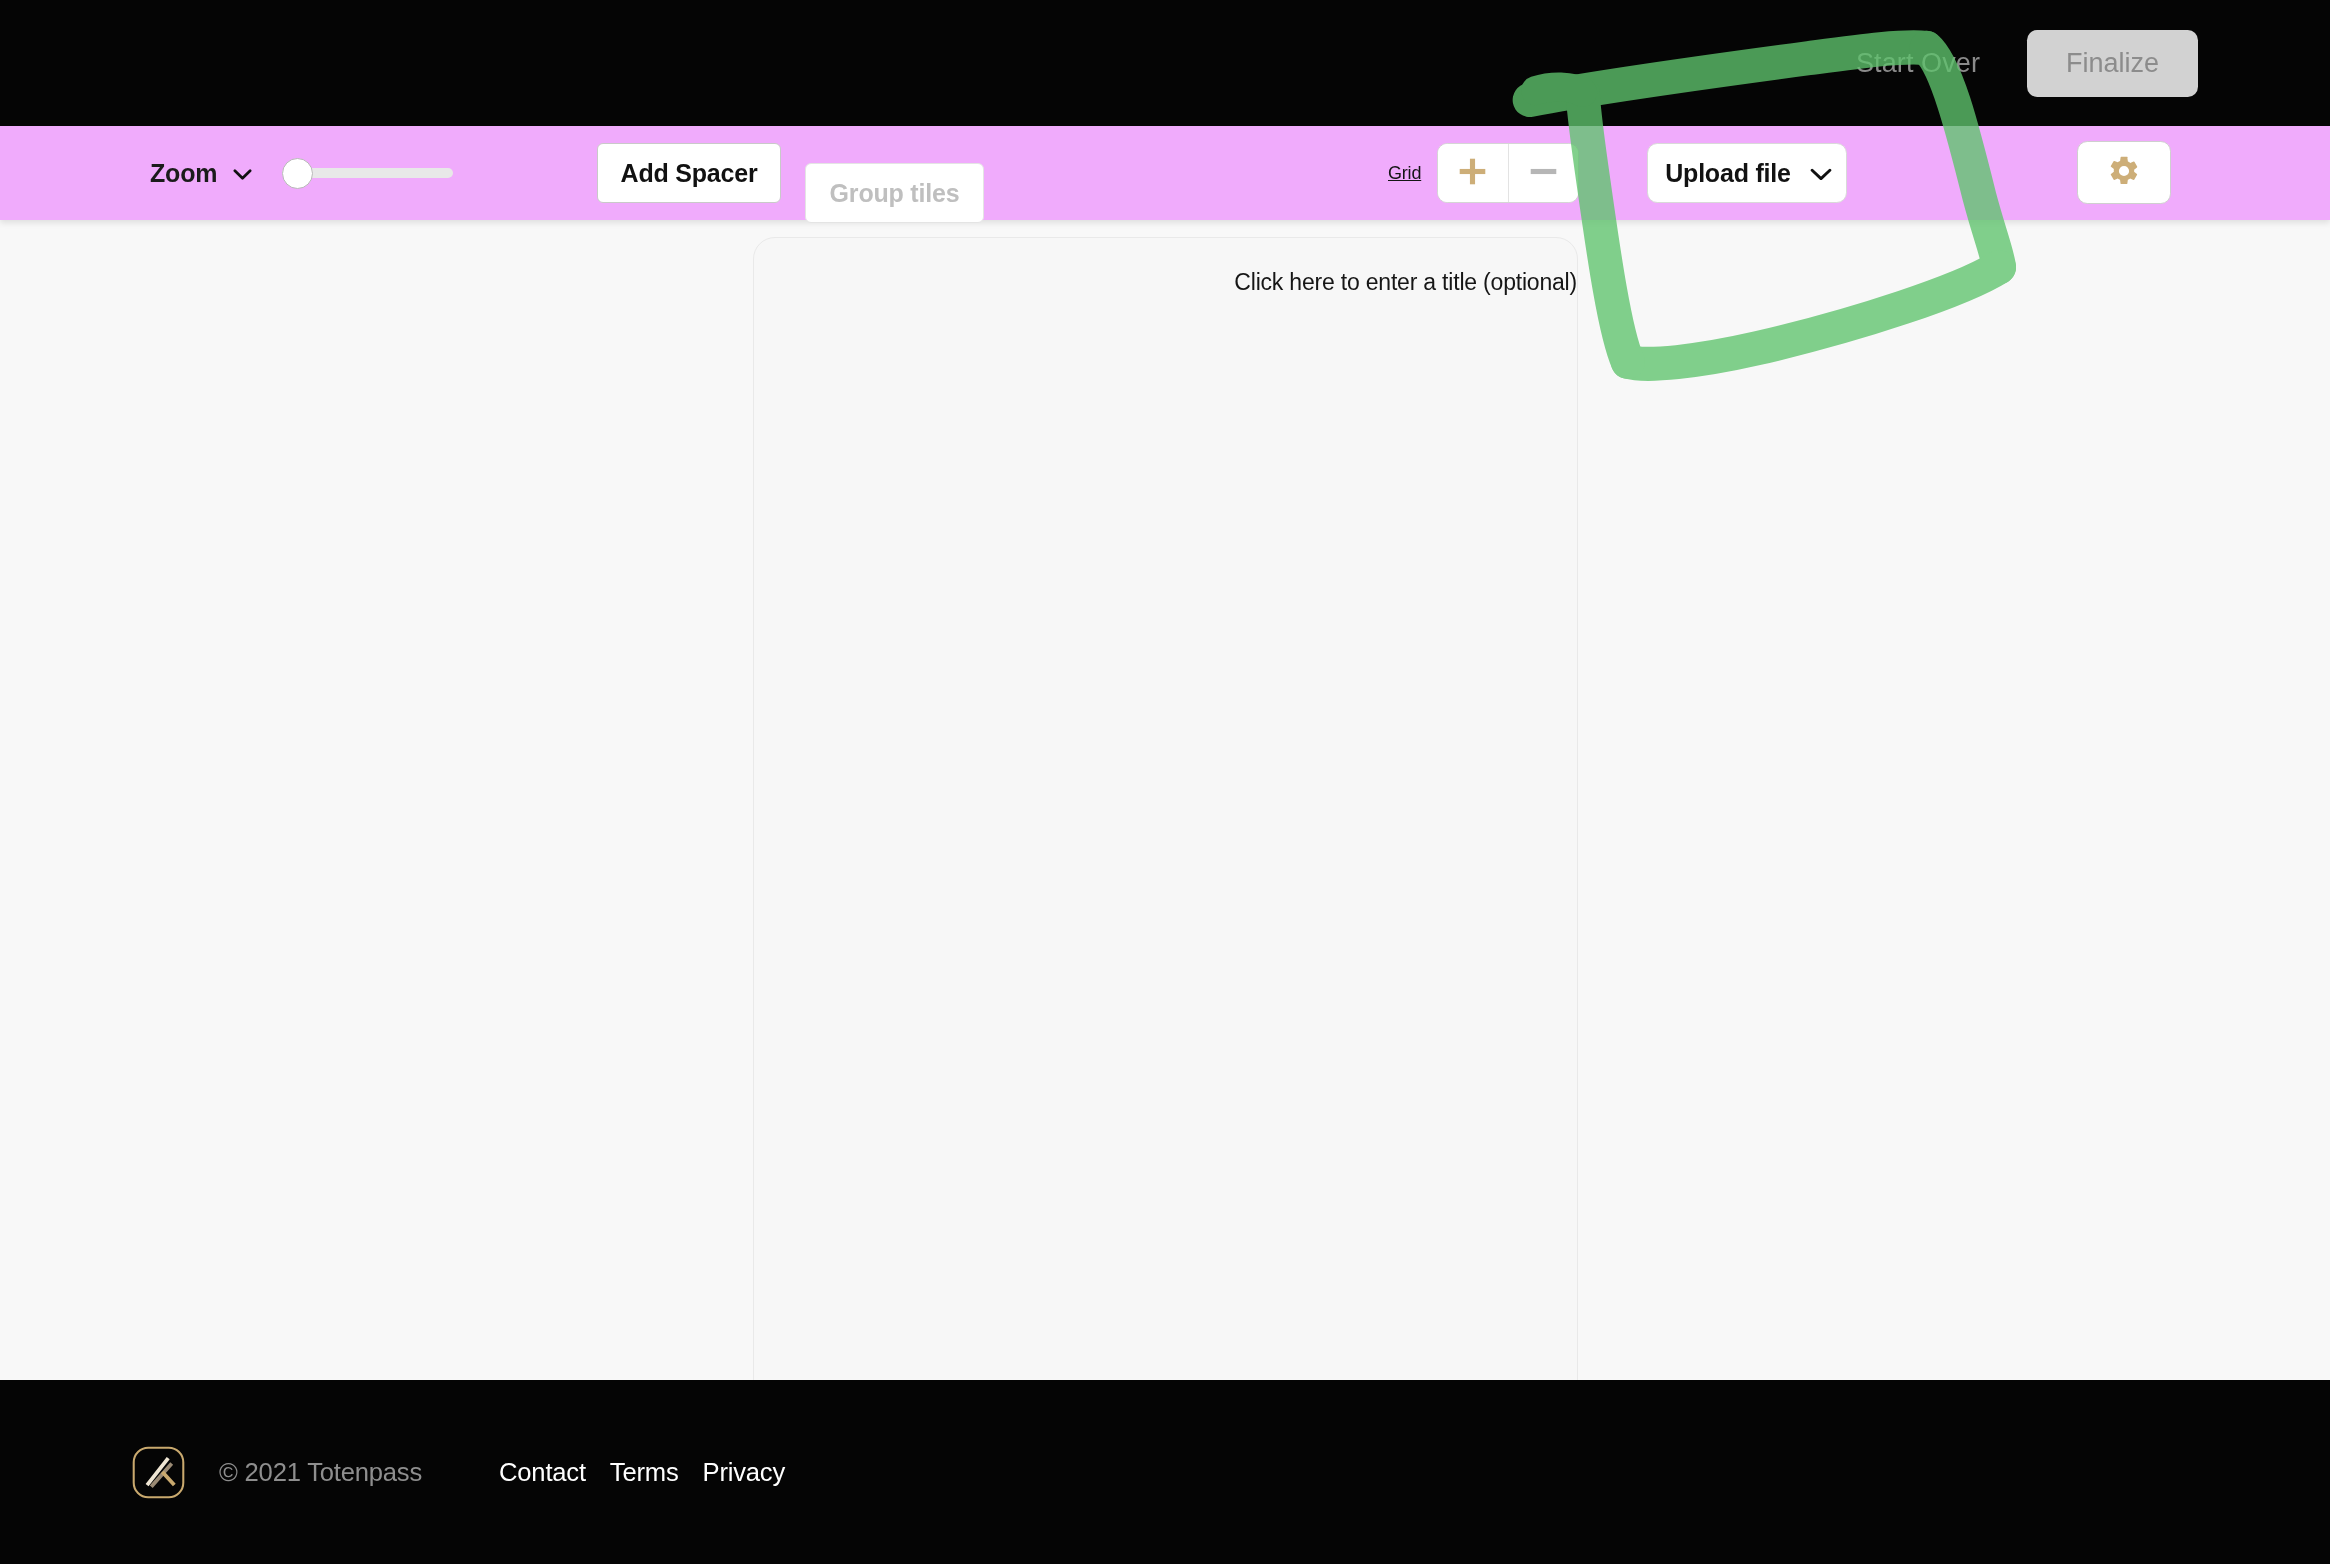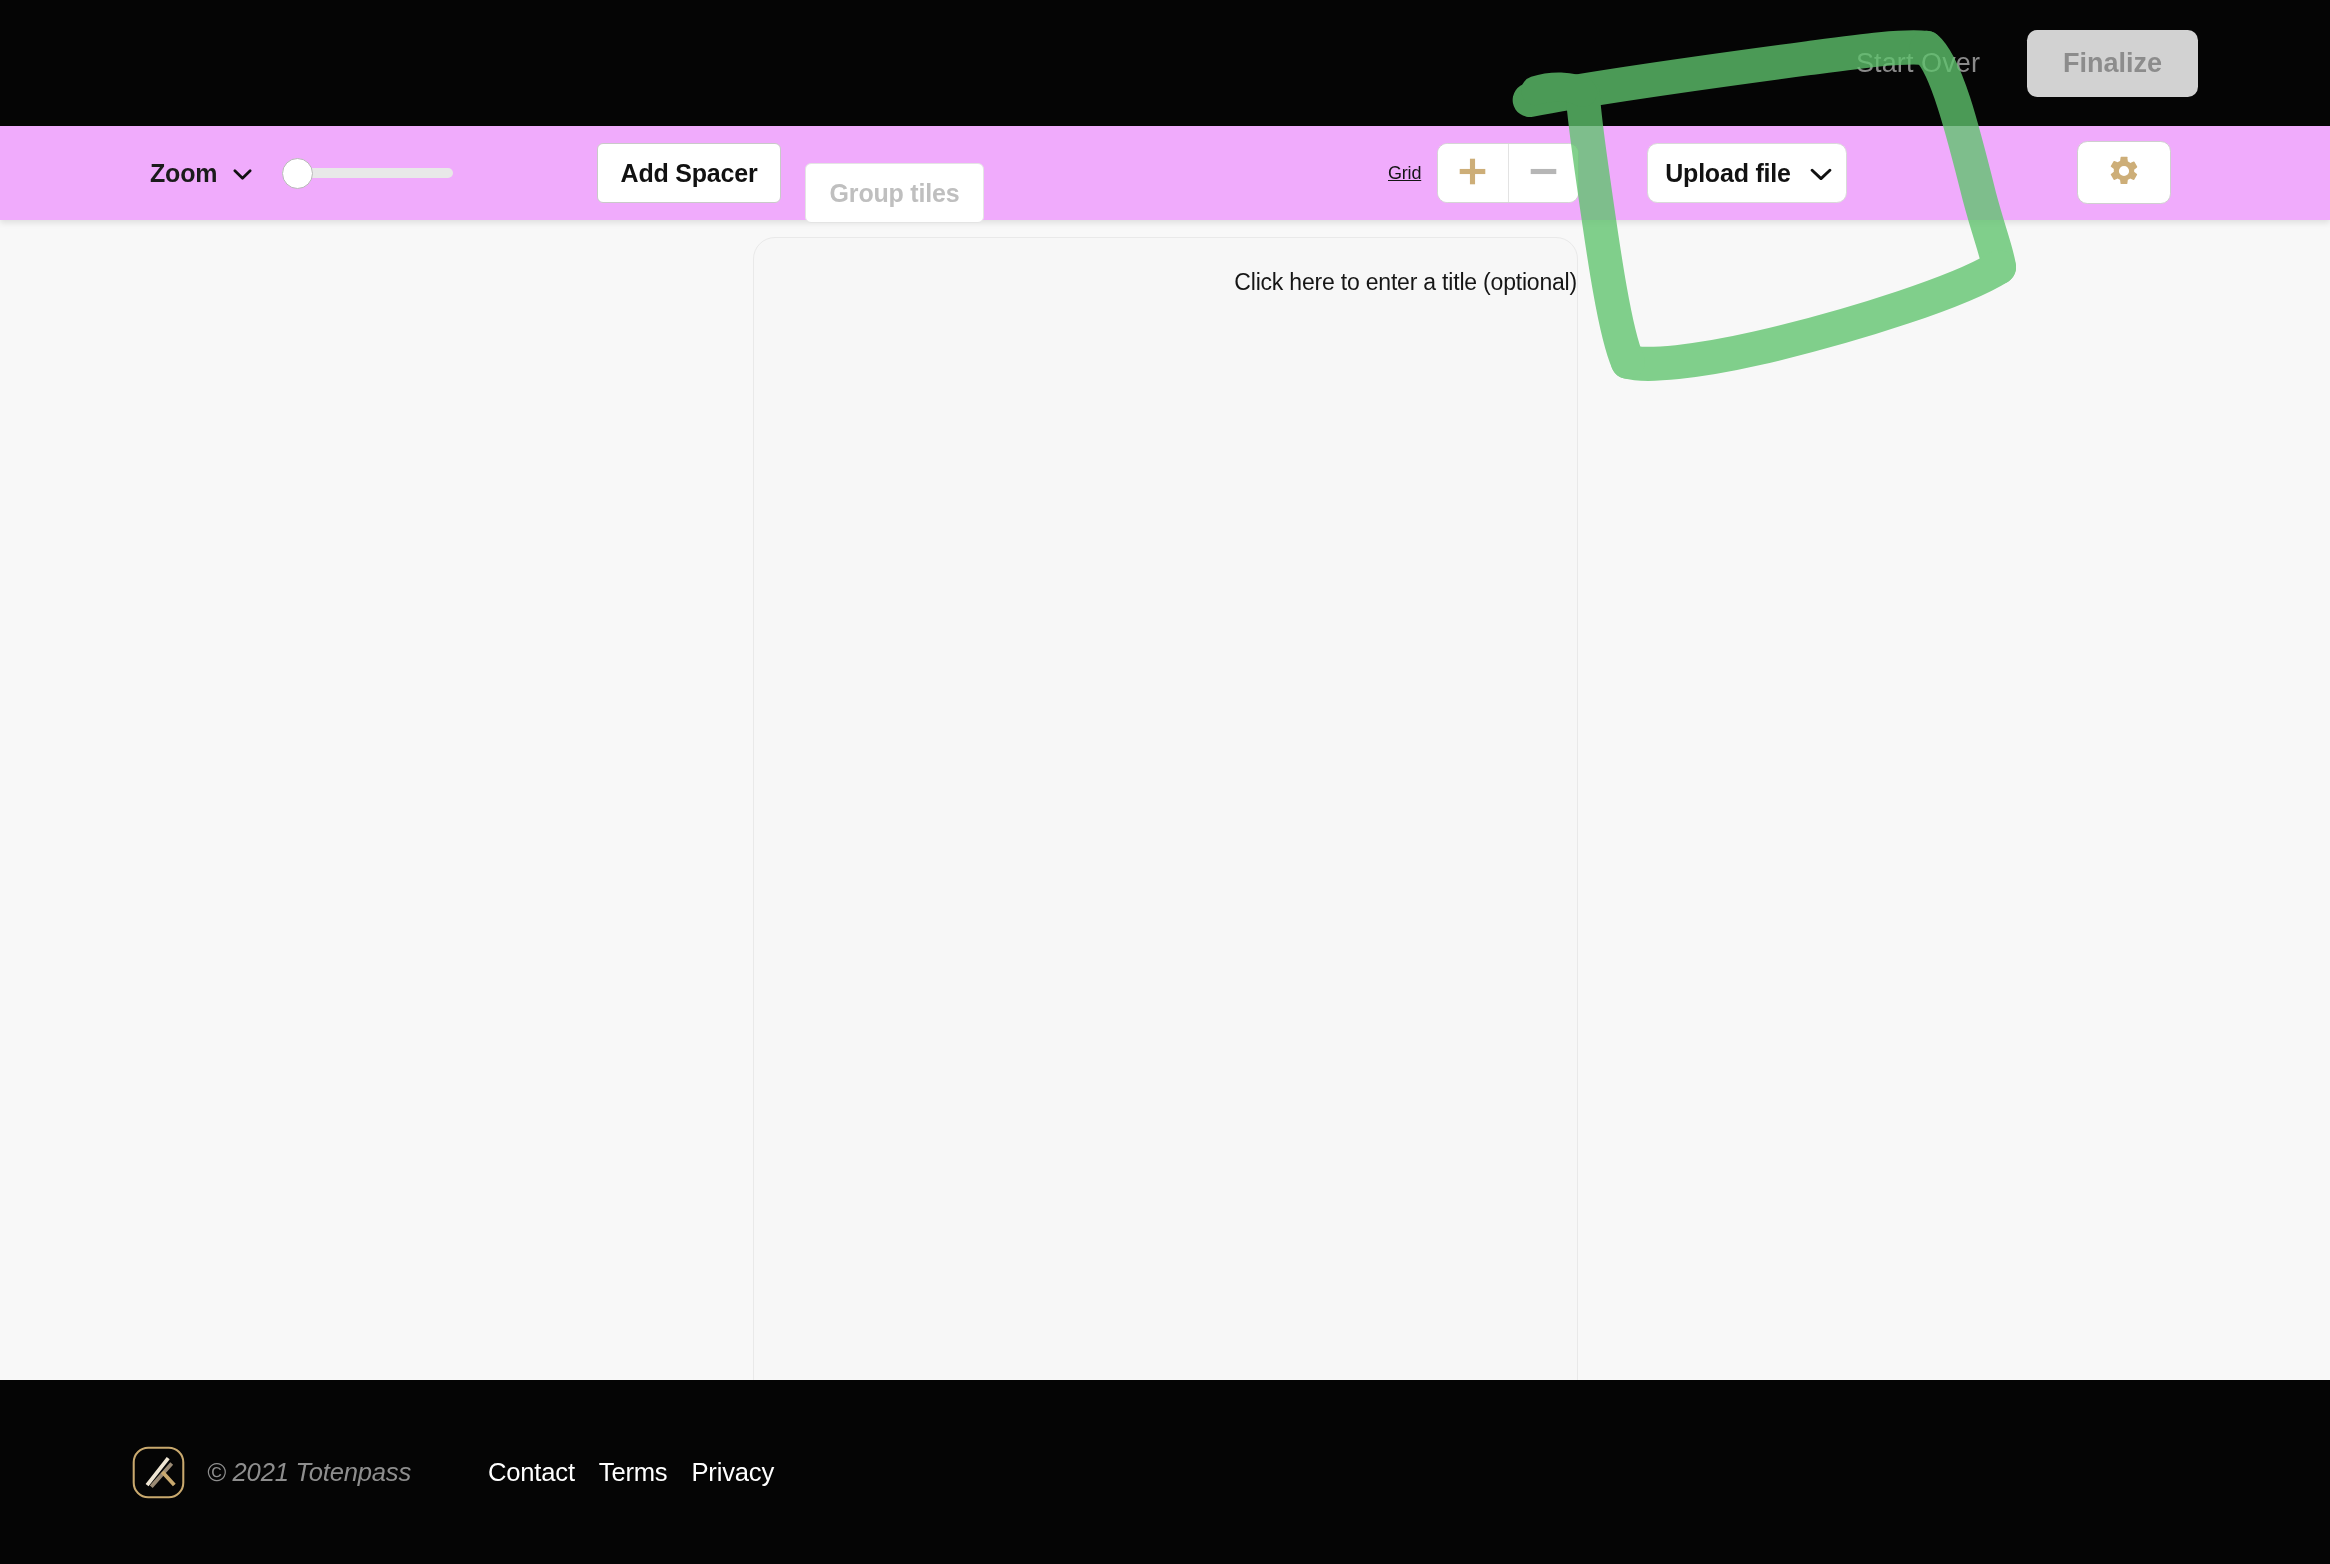--- a/index.html
+++ b/index.html
@@ -88,21 +88,21 @@
     margin-right: 47px;
   }
 
   .finalize-btn {
     background: #d2d2d2;
     color: #8c8c8c;
     border: none;
     border-radius: 10.2px;
     font-family: "Liberation Sans", sans-serif;
     font-size: 27px;
-    font-weight: 700;
+    font-weight: 400;
     width: 171px;
     height: 67px;
     cursor: default;
   }
 
   
   .toolbar {
     position: absolute;
     top: 126px; left: 0;
     width: 2330px;
@@ -358,23 +358,22 @@
   .footer-logo {
     width: 53px;
     height: 53px;
     margin-left: 132px;
     flex: 0 0 auto;
   }
 
   .footer-copy {
     color: #8e8e8e;
     font-size: 25.6px;
-    margin-left: 22px;
-    letter-spacing: -0.2px;
-    font-style: italic;
+    margin-left: 34px;
+    letter-spacing: -0.2px;
   }
 
   .footer-links {
     display: flex;
     gap: 24px;
     margin-left: 77px;
     align-items: flex-end;
   }
 
   .footer-link {

